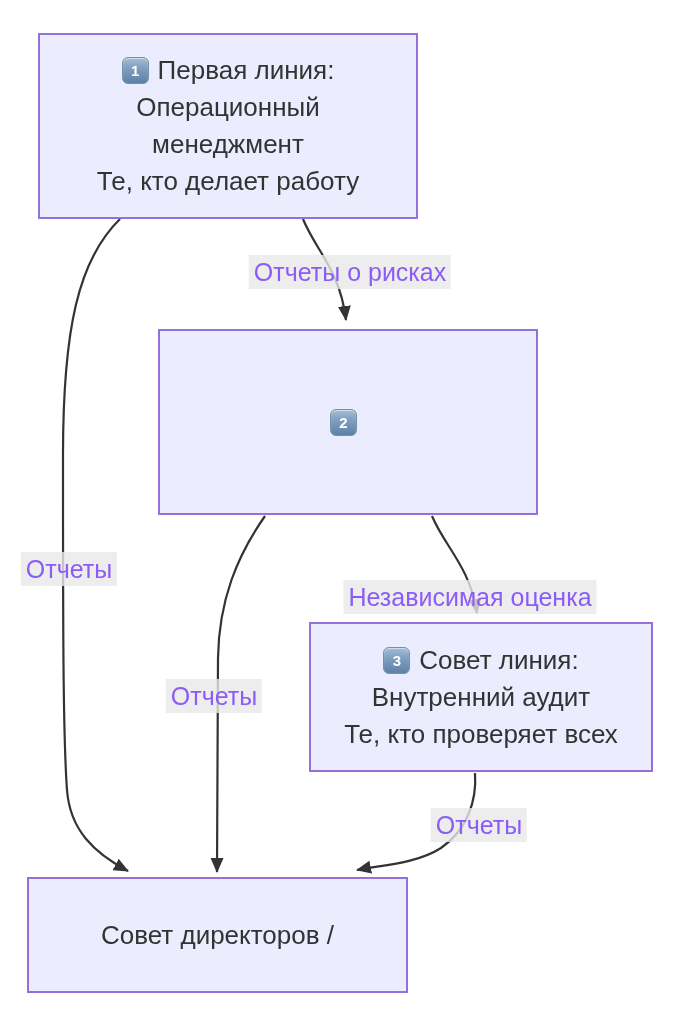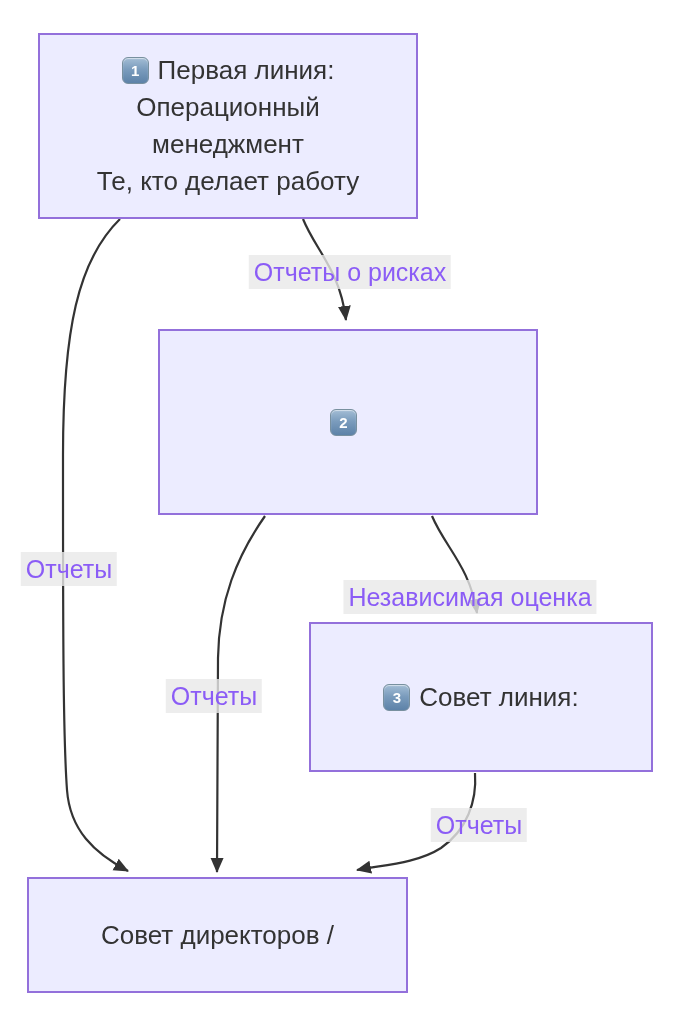--- a/index.html
+++ b/index.html
@@ -104,20 +104,22 @@
     <div class="node-title-line">
       <span class="keycap">2</span>
     </div>
   </div>
 
   <div class="node" style="left:309px; top:622px; width:344px; height:150px;">
     <div class="node-title-line">
       <span class="keycap">3</span>
       <span>Совет линия:</span>
     </div>
+    <div class="node-body">Внутренний аудит
+Те, кто проверяет всех</div>
   </div>
 
   <div class="node" style="left:27px; top:877px; width:381px; height:116px;gap:12px;">
     <div class="node-title-line">
       <span>Совет директоров /</span>
     </div>
   </div>
 
   <div class="edge-label" style="left:350px; top:272px;">Отчеты о рисках</div>
   <div class="edge-label" style="left:470px; top:565px;margin-top:32px;">Независимая оценка</div>

